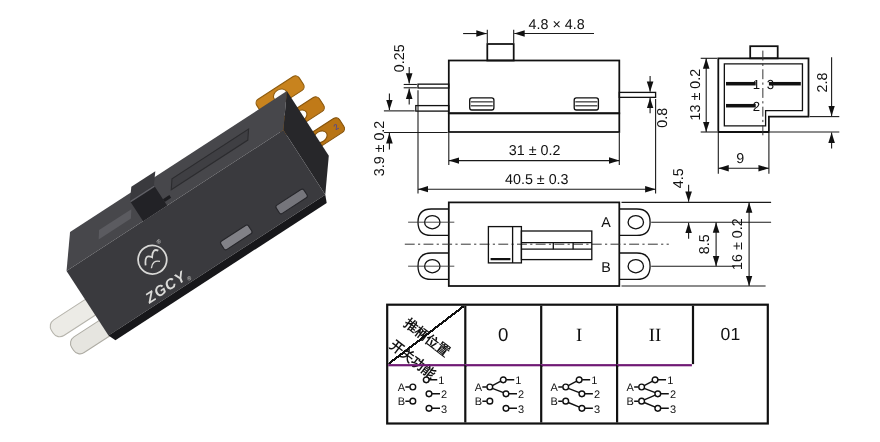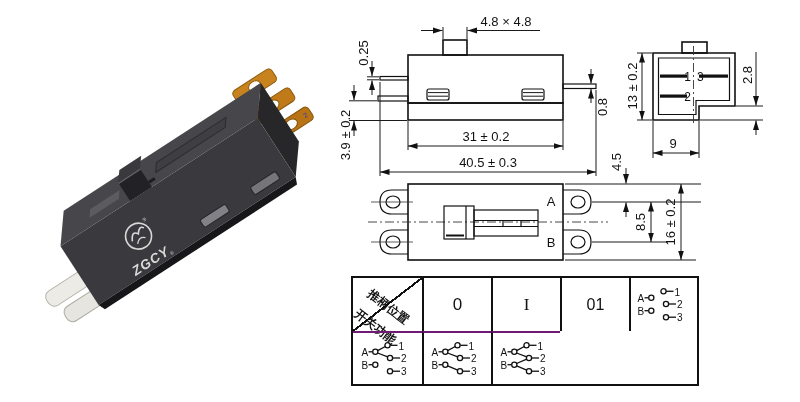--- a/index.html
+++ b/index.html
@@ -212,20 +212,21 @@
 </svg>
 
 
 <div class="ftable">
   <div class="diag">
     <span class="dh dh-top">推柄位置</span>
     <span class="dh dh-bot">开关功能</span>
   </div>
   <div class="poslbl">0</div>
   <div class="poslbl roman">I</div>
+  <div class="poslbl roman">II</div>
   <div class="codelbl">01</div>
 
   <div>
     <svg class="schem" width="54" height="40" viewBox="0 0 54 40">
       <text class="st" x="0.5" y="16.5">A</text>
       <line class="sl" x1="7.5" y1="12.8" x2="11.5" y2="12.8"></line>
       <circle class="sc" cx="14.3" cy="12.8" r="2.6"></circle>
       <circle class="sc" cx="26.5" cy="6.3" r="2.6"></circle>
       <line class="sl" x1="29.2" y1="6.3" x2="36.5" y2="6.3"></line>
       <text class="st" x="37.5" y="10.5">1</text>

